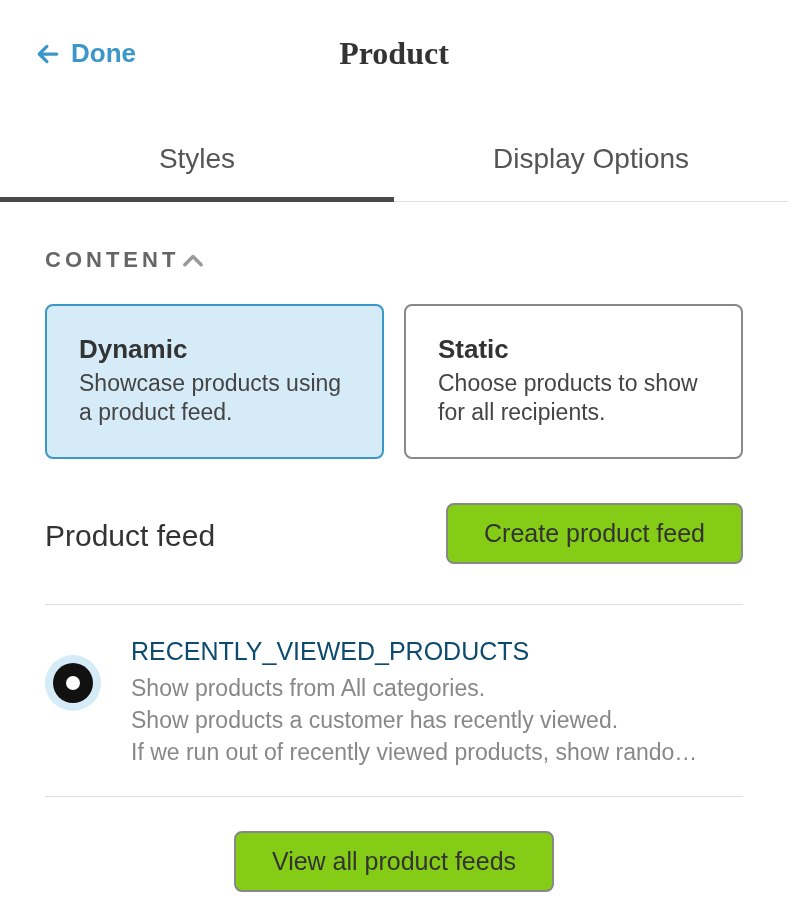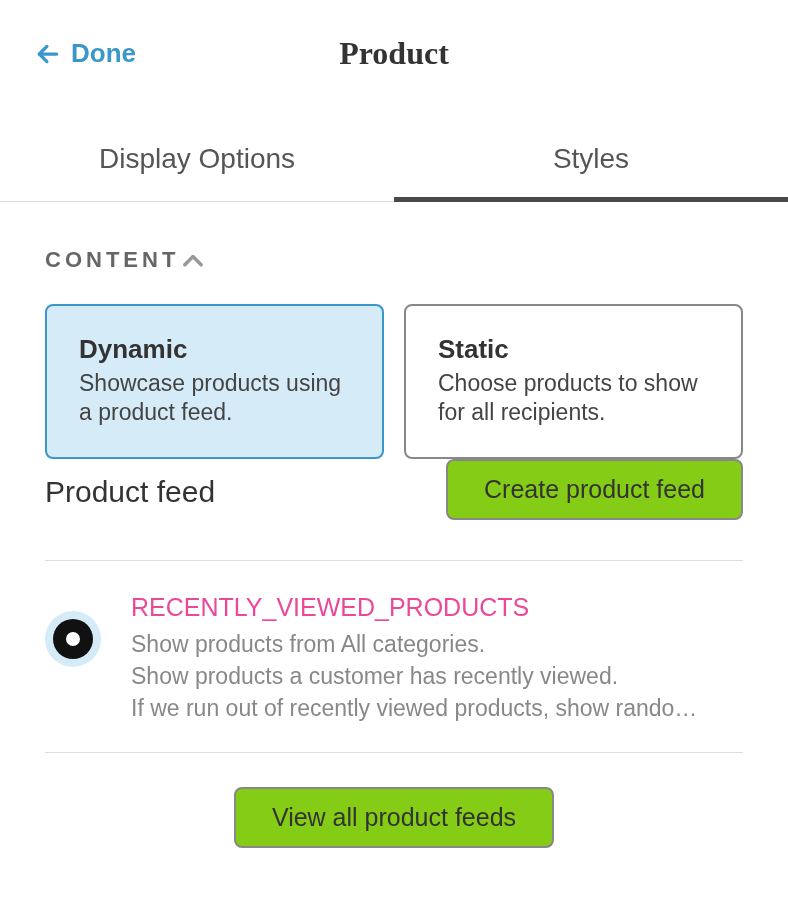--- a/index.html
+++ b/index.html
@@ -77,20 +77,21 @@
   color: #666;
 }
 .chevron {
   width: 28px;
   height: 28px;
   color: #999;
 }
 .cards {
   display: flex;
   gap: 20px;
+  margin-bottom: 44px;
 }
 .card {
   flex: 1;
   border: 2px solid #888;
   border-radius: 8px;
   padding: 28px 32px 30px 32px;
   cursor: pointer;
 }
 .card.selected {
   background: #D5EBF7;
@@ -163,21 +164,21 @@
   border-radius: 50%;
   background: #fff;
 }
 .feed-text {
   flex: 1;
   min-width: 0;
 }
 .feed-name {
   font-size: 25px;
   font-weight: 500;
-  color: #ec4899;
+  color: #0c4a6e;
   margin-bottom: 6px;
 }
 .feed-line {
   font-size: 23px;
   color: #888;
   line-height: 1.4;
   white-space: nowrap;
   overflow: hidden;
   text-overflow: ellipsis;
 }
@@ -195,22 +196,22 @@
     <svg class="back-arrow" viewBox="0 0 24 24" fill="none" stroke="currentColor" stroke-width="3" stroke-linecap="round" stroke-linejoin="round">
       <line x1="20" y1="12" x2="4" y2="12"></line>
       <polyline points="11,5 4,12 11,19"></polyline>
     </svg>
     <span>Done</span>
   </div>
   <div class="page-title">Product</div>
 </div>
 
 <div class="tabs">
+  <div class="tab active">Styles</div>
   <div class="tab">Display Options</div>
-  <div class="tab active">Styles</div>
 </div>
 
 <div class="section">
 
   <div class="section-header">
     <div class="section-title">CONTENT</div>
     <svg class="chevron" viewBox="0 0 24 24" fill="none" stroke="currentColor" stroke-width="3" stroke-linecap="round" stroke-linejoin="round">
       <polyline points="5,16 12,9 19,16"></polyline>
     </svg>
   </div>

